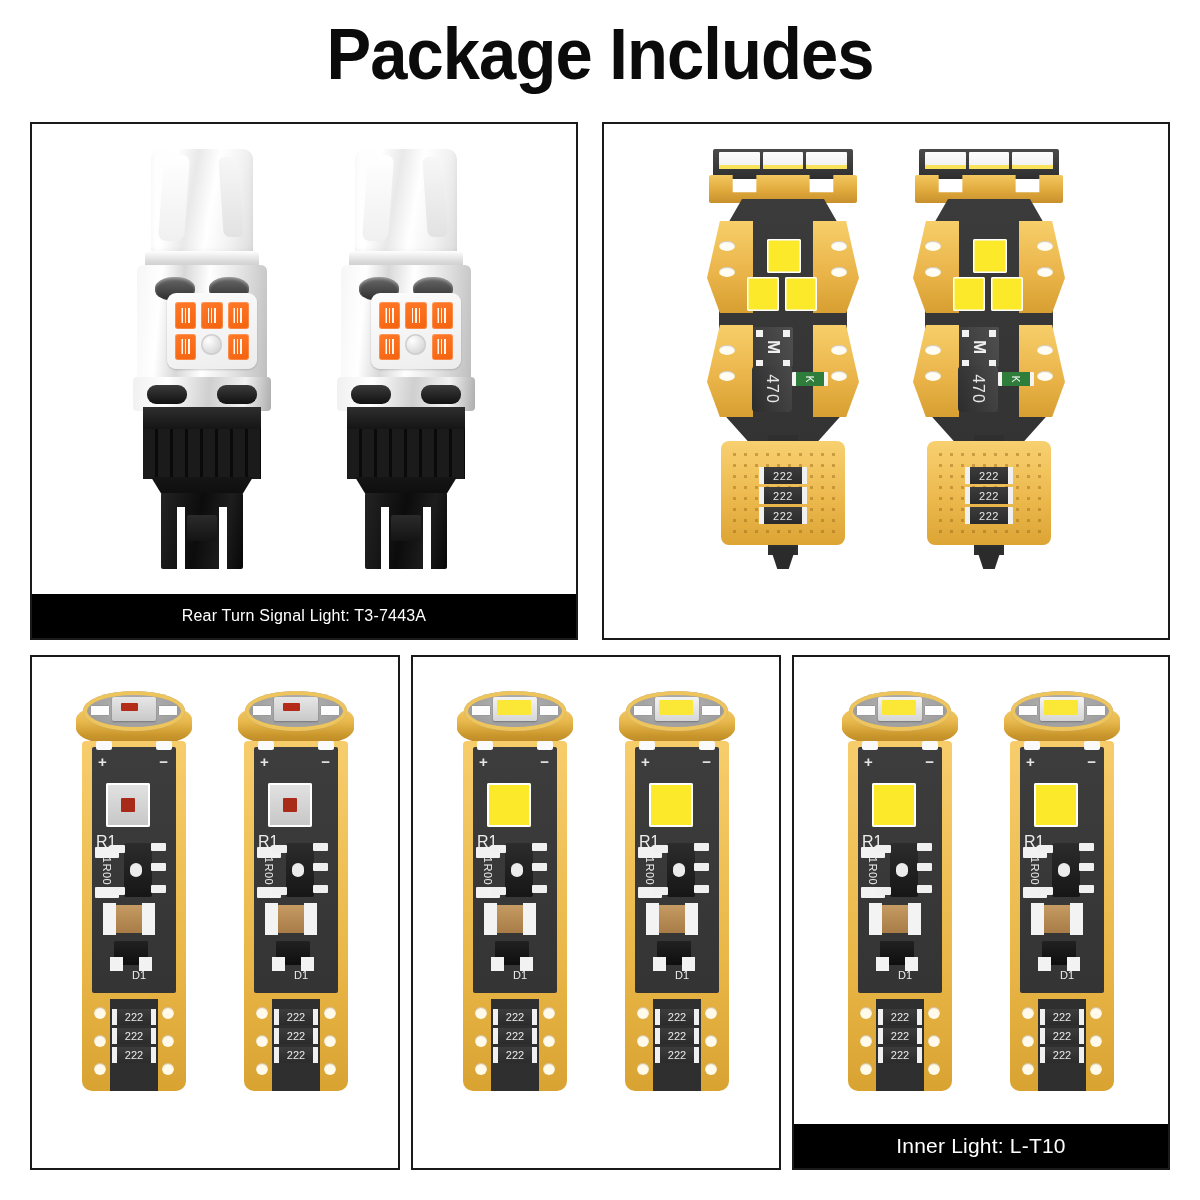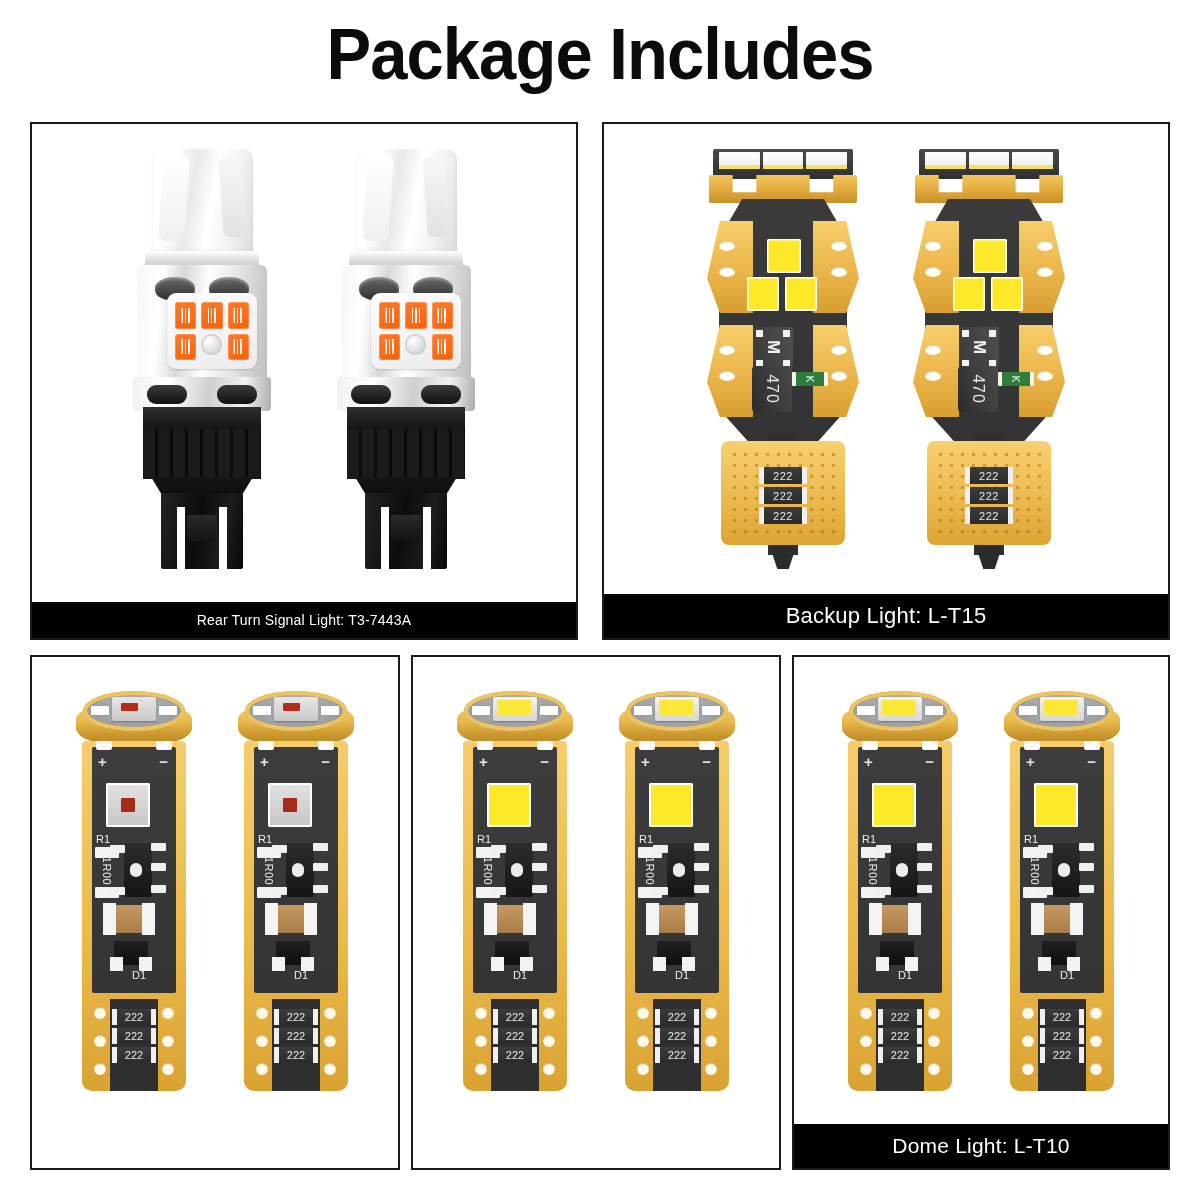--- a/index.html
+++ b/index.html
@@ -323,21 +323,21 @@
   .t10 .bigled.yellow{background:#fbe92a;box-shadow:inset 0 0 0 2px #ffffff;}
   .t10 .bigled.red{
     background:linear-gradient(180deg,#e2e2e2,#c6c6c6);
     box-shadow:inset 0 0 0 2px #ffffff;
   }
   .t10 .bigled.red:after{
     content:"";position:absolute;left:50%;top:50%;transform:translate(-50%,-50%);
     width:14px;height:14px;background:#a82a18;border-radius:1px;
   }
   .t10 .r1label{
-    position:absolute;left:20px;top:142px;color:#ededed;font-size:11px;
+    position:absolute;left:20px;top:142px;color:#ededed;font-size:16px;
   }
   .t10 .r1pad{
     position:absolute;left:19px;width:24px;height:11px;background:#f2f2f2;border-radius:1px;
   }
   .t10 .r1pad.a{top:156px;}
   .t10 .r1pad.b{top:196px;}
   .t10 .r1val{
     position:absolute;left:14px;top:160px;width:34px;height:40px;
     color:#ededed;font-size:11px;letter-spacing:.5px;
     display:flex;align-items:center;justify-content:center;
@@ -459,21 +459,21 @@
         <div class="fins"></div>
         <div class="taper"></div>
         <div class="wedge">
           <div class="wtab"></div>
           <div class="wslot a"></div>
           <div class="wslot b"></div>
         </div>
       </div>
 
     </div>
-    <div class="caption" style="height:36px;font-size:14px;">
+    <div class="caption" style="height:44px;font-size:16px;">
       <span>Rear Turn Signal Light: T3-7443A</span>
     </div>
   </div>
 
   <div class="panel" style="left:602px;top:122px;width:568px;height:518px;">
     <div class="panel-stage" style="height:470px;--gap:54px;">
 
       <div class="t15">
         <div class="topbar">
           <div class="topled"></div>
@@ -551,23 +551,20 @@
         <div class="basedark"></div>
         <div class="base"></div>
         <div class="rstack">
           <div class="res">222</div>
           <div class="res">222</div>
           <div class="res">222</div>
         </div>
         <div class="basetip"></div>
       </div>
 
-    </div>
-    <div class="caption" style="height:44px;font-size:22px;">
-      <span>Backup Light: L-T15</span>
     </div>
   </div>
 
   <div class="panel" style="left:30px;top:655px;width:370px;height:515px;">
     <div class="panel-stage" style="height:468px;--gap:46px;">
 
       <div class="t10">
         <div class="cap">
           <div class="capring"></div>
           <div class="captop"></div>
@@ -850,17 +847,17 @@
         <div class="foot"></div>
         <div class="rstack">
           <div class="res">222</div>
           <div class="res">222</div>
           <div class="res">222</div>
         </div>
       </div>
 
     </div>
     <div class="caption" style="height:44px;font-size:21px;">
-      <span>Dome Light: L-T10</span>
+      <span>Inner Light: L-T10</span>
     </div>
   </div>
 
 </div>
 
 </body></html>

